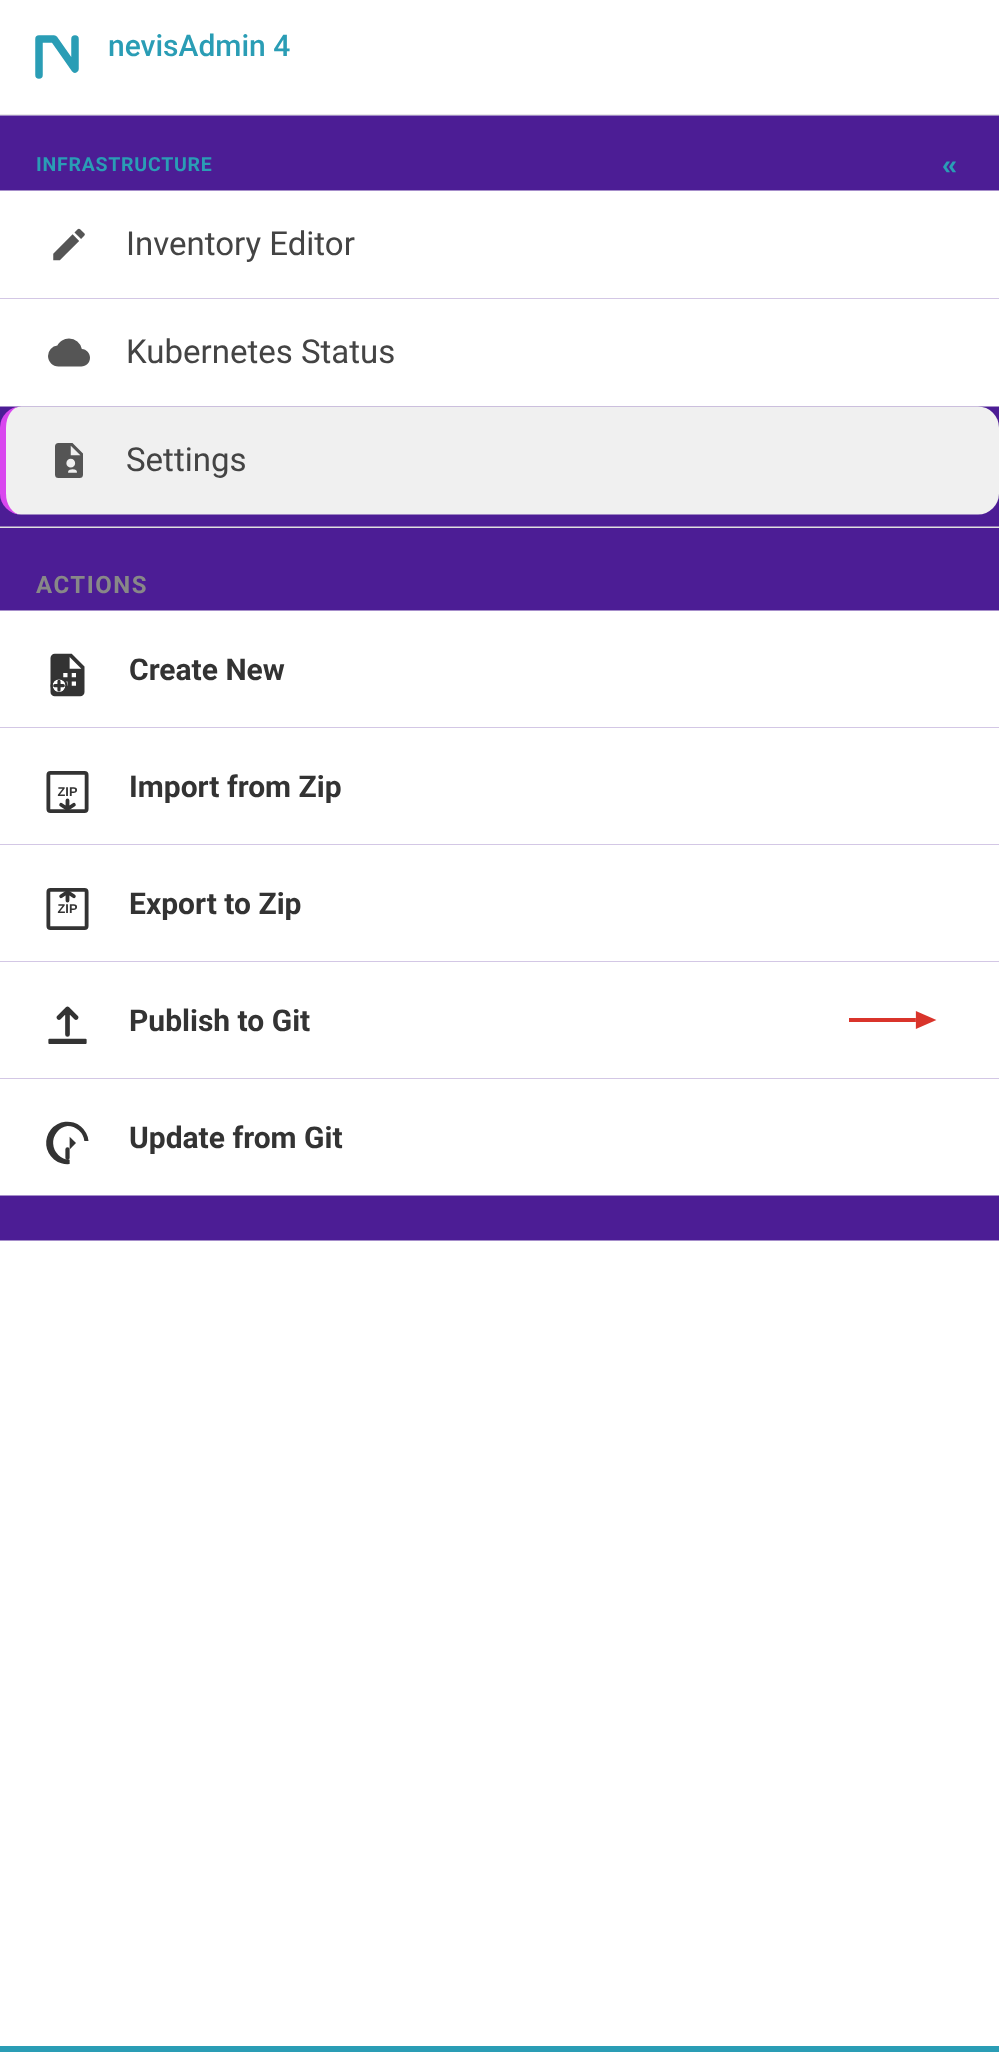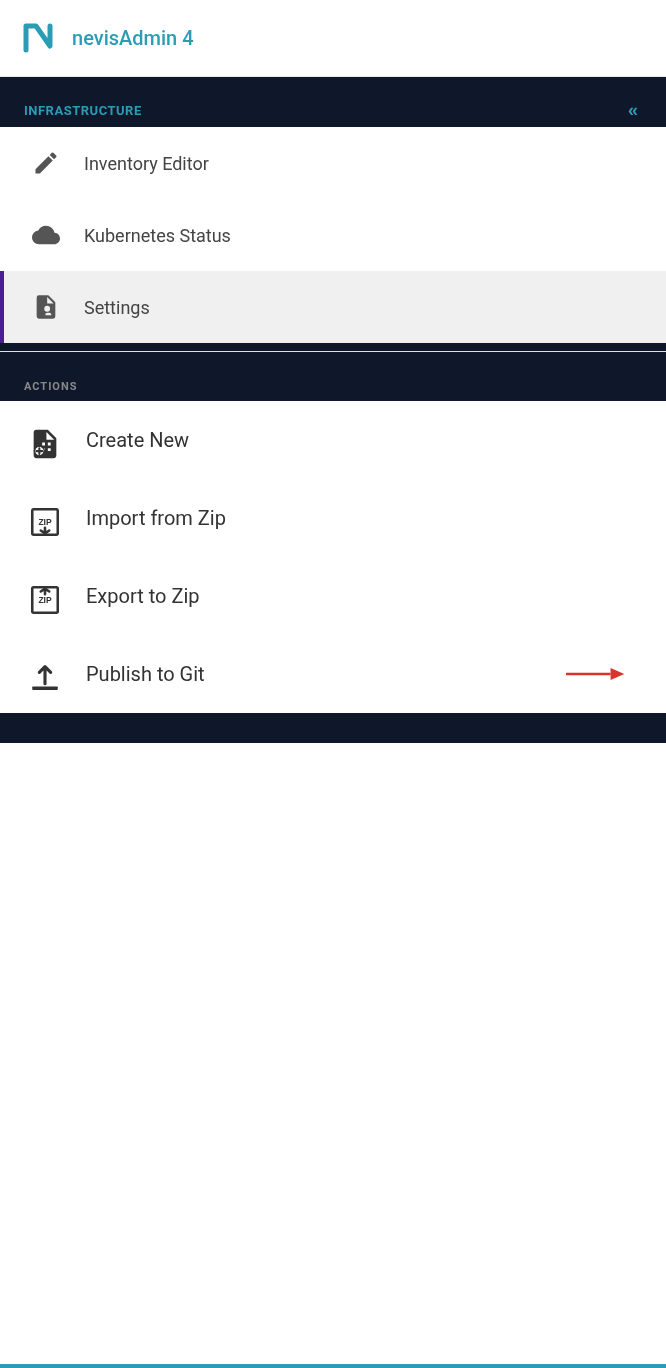--- a/index.html
+++ b/index.html
@@ -7,41 +7,41 @@
     body {
       width: 666px;
       min-height: 1368px;
       font-family: -apple-system, BlinkMacSystemFont, 'Segoe UI', Roboto, sans-serif;
       background: #ffffff;
       color: #333;
     }
 
     .app-header {
       display: flex;
-      align-items: center;
+      align-items: flex-start;
       padding: 18px 20px;
       border-bottom: 1px solid #e8e8e8;
       background: #fff;
     }
 
     .logo-icon {
       width: 40px;
       height: 40px;
       margin-right: 12px;
     }
 
     .app-title {
       font-size: 20px;
       color: #2a9db5;
       font-weight: 500;
     }
 
     .sidebar {
       width: 100%;
-      background: #0f172a;
+      background: #4c1d95;
       padding-bottom: 30px;
     }
 
     .section-header {
       display: flex;
       align-items: center;
       justify-content: space-between;
       padding: 24px 24px 8px 24px;
     }
 
@@ -69,54 +69,55 @@
       align-items: center;
       padding: 18px 24px;
       cursor: pointer;
       background: #fff;
       transition: background 0.15s;
       border-left: 4px solid transparent;
     }
 
     .nav-item.active {
       background: #f0f0f0;
-      border-left: 4px solid #4c1d95;
+      border-left: 4px solid #d946ef;
+      border-radius: 14px;
     }
 
     .nav-item-icon {
       width: 36px;
       height: 36px;
       margin-right: 20px;
       display: flex;
       align-items: center;
       justify-content: center;
       flex-shrink: 0;
     }
 
     .nav-item-icon svg {
       width: 28px;
       height: 28px;
       fill: #555;
     }
 
     .nav-item-label {
-      font-size: 18px;
+      font-size: 22px;
       color: #444;
       font-weight: 400;
     }
 
     .divider {
       height: 1px;
       background: #e0e0e0;
       margin: 8px 0;
     }
 
     .actions-header {
       padding: 20px 24px 8px 24px;
-      font-size: 11px;
+      font-size: 16px;
       font-weight: 700;
       color: #888;
       letter-spacing: 1px;
       text-transform: uppercase;
     }
 
     .action-item {
       display: flex;
       align-items: center;
       padding: 18px 24px;
@@ -138,21 +139,21 @@
 
     .action-item-icon svg {
       width: 34px;
       height: 34px;
       fill: #333;
     }
 
     .action-item-label {
       font-size: 20px;
       color: #333;
-      font-weight: 400;
+      font-weight: 700;
     }
 
     .arrow-indicator {
       position: absolute;
       right: 40px;
       top: 50%;
       transform: translateY(-50%);
       display: flex;
       align-items: center;
     }
@@ -271,16 +272,26 @@
     <span class="action-item-label">Publish to Git</span>
 
     <div class="arrow-indicator">
       <svg viewBox="0 0 70 24" xmlns="http://www.w3.org/2000/svg">
         <line x1="0" y1="12" x2="52" y2="12" stroke="#d9342b" stroke-width="3"></line>
         <polygon points="52,5 68,12 52,19" fill="#d9342b"></polygon>
       </svg>
     </div>
   </div>
 
+  <div class="action-item">
+    <div class="action-item-icon">
+      <svg viewBox="0 0 24 24" xmlns="http://www.w3.org/2000/svg">
+        <path d="M12 4a8 8 0 0 1 7.93 7H21.9A10 10 0 1 0 13 21.93V19.9A8 8 0 0 1 12 4z" fill="#333"></path>
+        <path d="M13 15l3-3-3-3v6z" fill="#333"></path>
+        <path d="M12 19v-4" stroke="#333" stroke-width="2" stroke-linecap="round"></path>
+      </svg>
+    </div>
+    <span class="action-item-label">Update from Git</span>
+  </div>
 
 </div>
 
 <div class="bottom-border"></div>
 
 </body></html>

